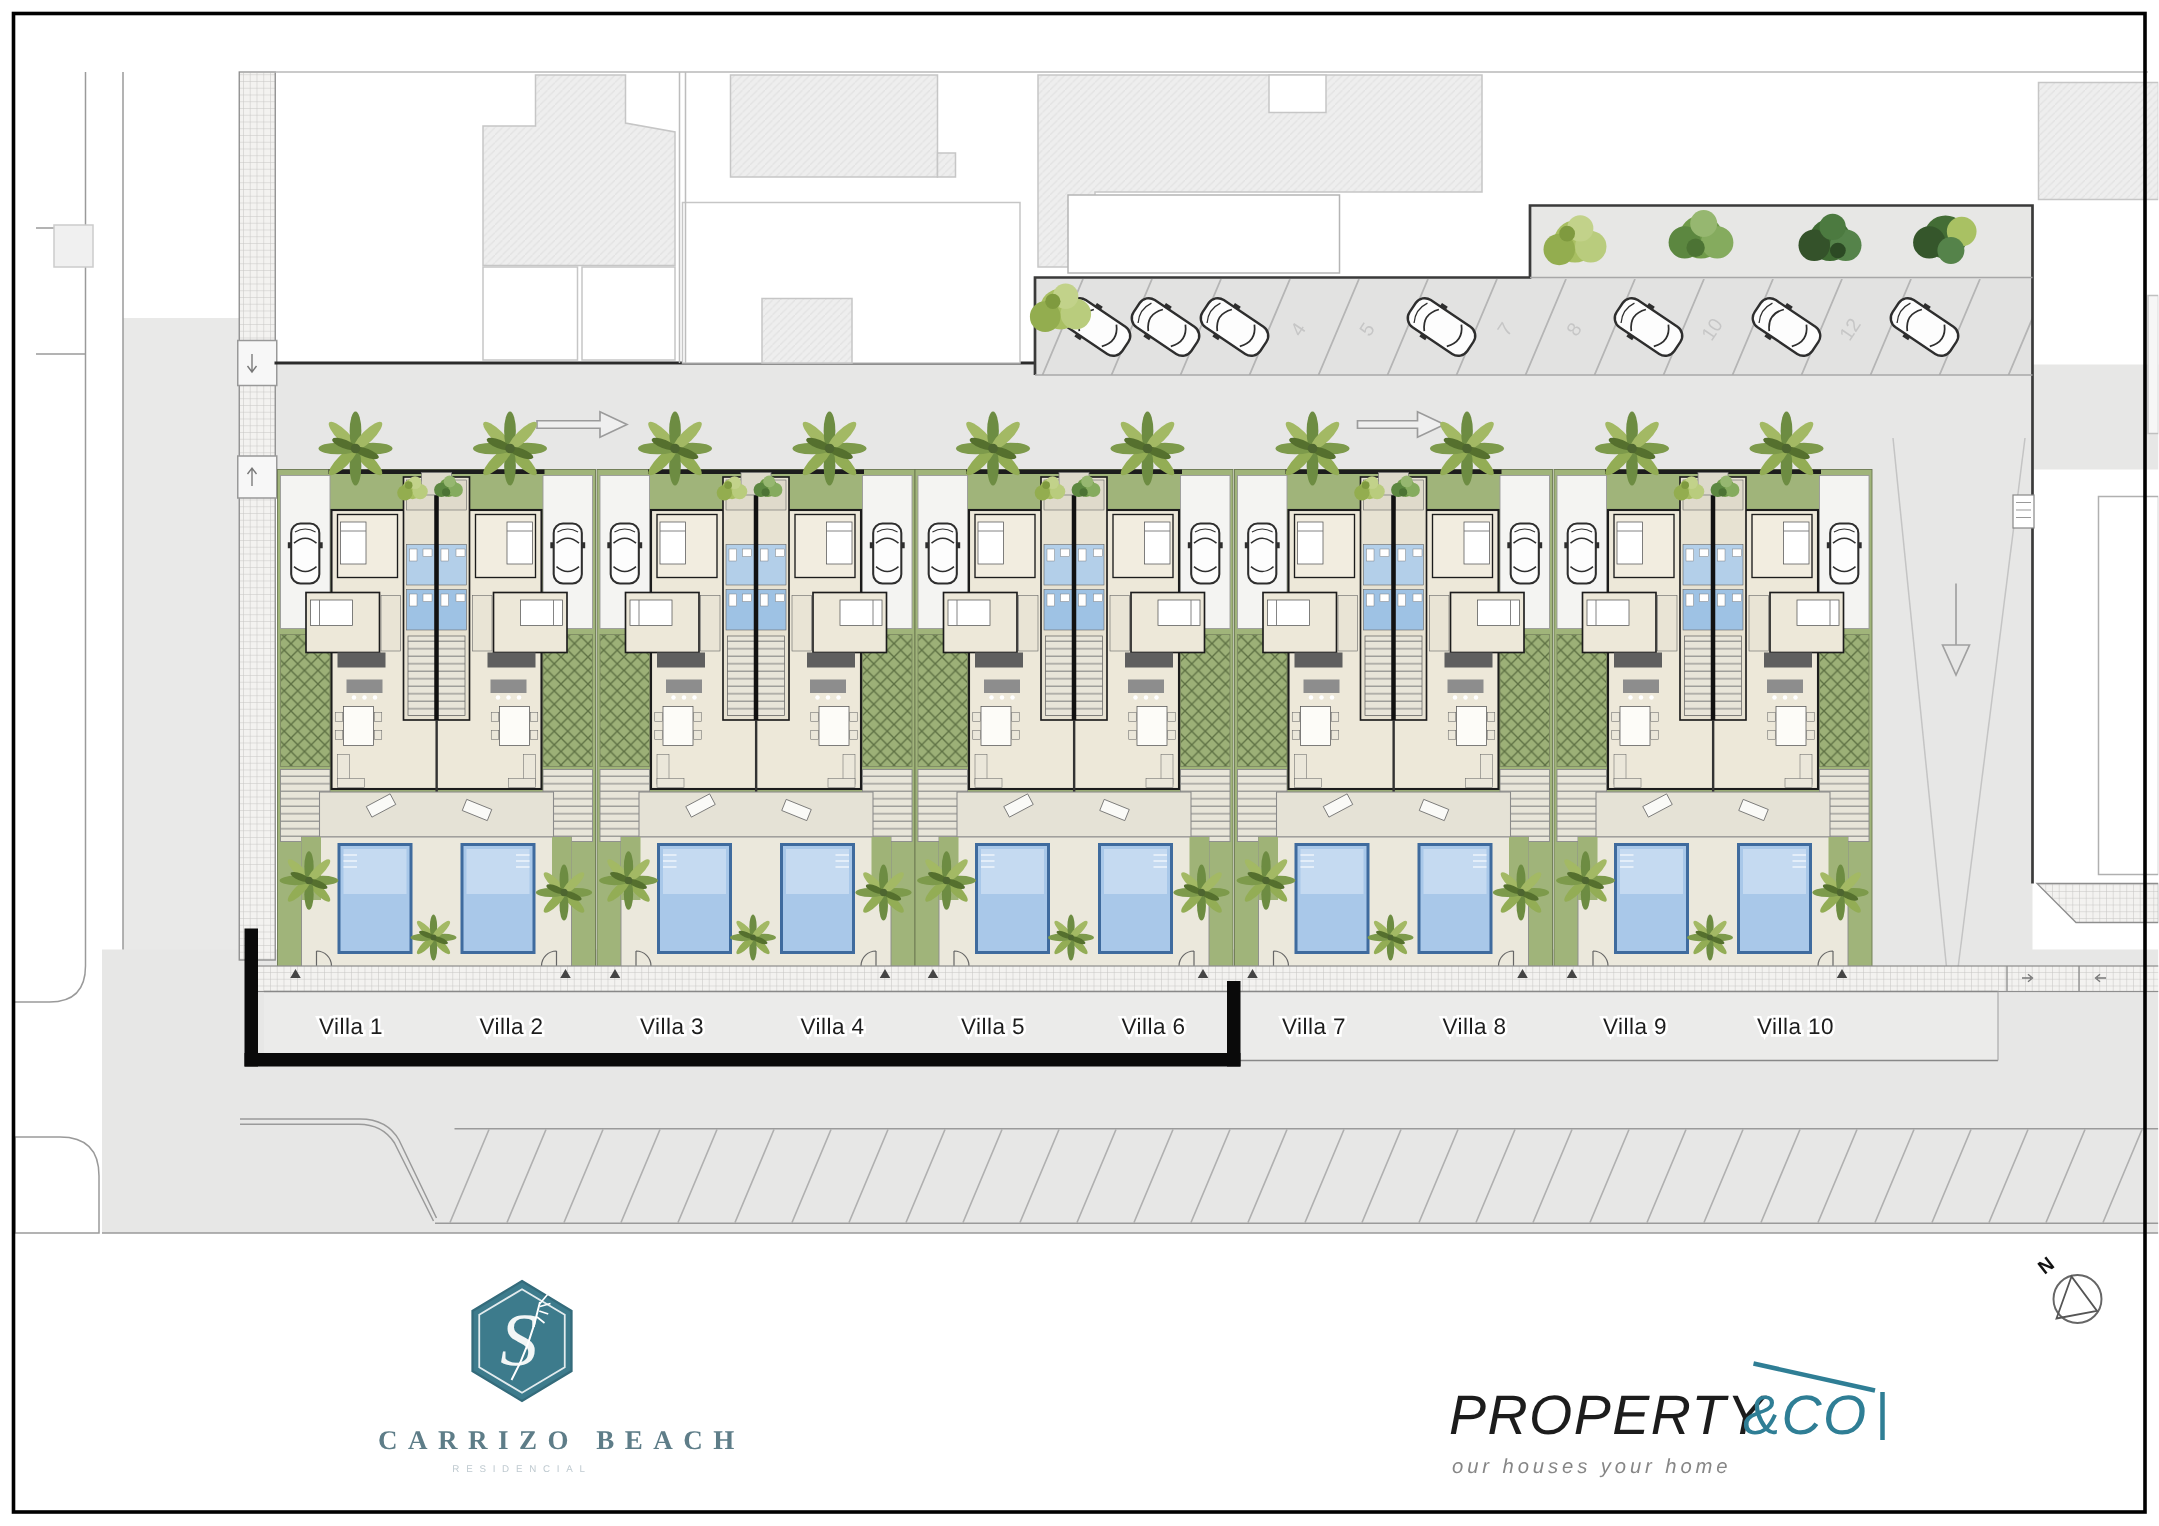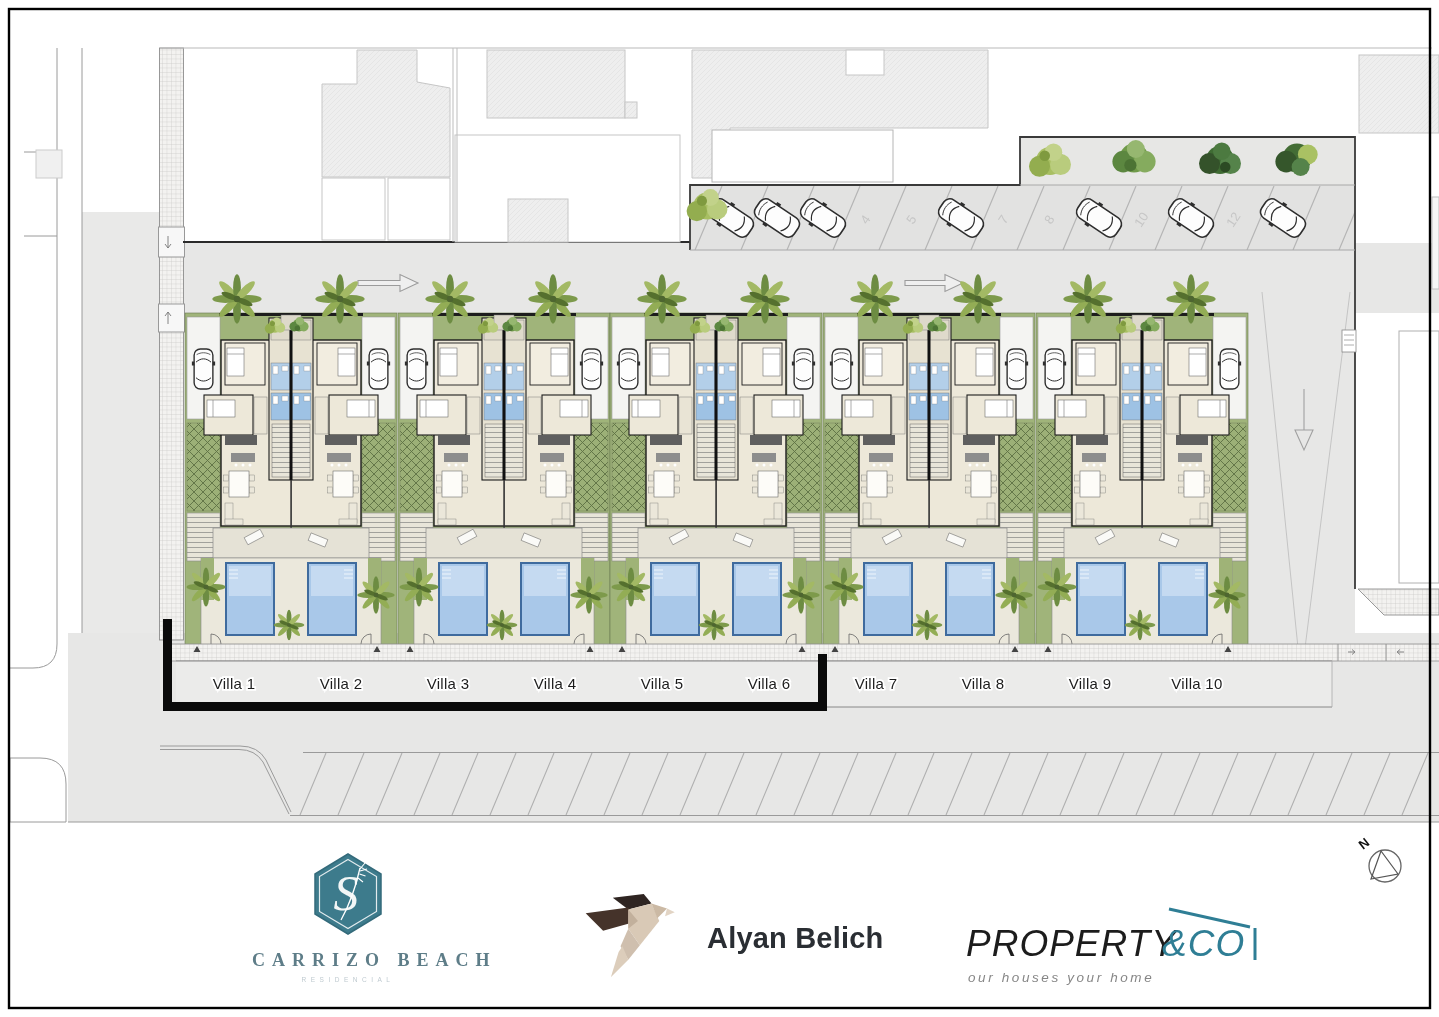--- a/index.html
+++ b/index.html
@@ -408,33 +408,20 @@
       <polygon points="37,7.5 65.5,24.5 65.5,59.5 37,76.5 8.5,59.5 8.5,24.5" fill="none" stroke="rgba(255,255,255,0.85)" stroke-width="1.2"></polygon>
       <text x="35" y="58" text-anchor="middle" font-family="Liberation Serif,serif" font-style="italic" font-size="50" fill="#f2f6f6">S</text>
       <path d="M49,16 C45,34 40,50 30,68" stroke="#ffffff" stroke-width="1.3" fill="none"></path>
       <path d="M49,17 l5,-6 M49,19 l7,-2 M48.5,22 l6,2 M47,26 l5,4" stroke="#ffffff" stroke-width="1.1" fill="none"></path>
     </svg>
   </div>
   <div class="cname">CARRIZO BEACH</div>
   <div class="csub">RESIDENCIAL</div>
 </div>
 
-<div class="logo alyan">
-  <svg width="108" height="92" viewBox="0 0 110 95">
-    <polygon points="30,6 62,2 70,12 46,18" fill="#2f2522"></polygon>
-    <polygon points="2,22 46,16 56,30 20,40" fill="#45332a"></polygon>
-    <polygon points="46,18 70,12 78,30 58,55 46,38" fill="#d9c9b6"></polygon>
-    <polygon points="46,18 56,30 46,38" fill="#c2b09c"></polygon>
-    <polygon points="70,12 86,17 76,27" fill="#cbb9a4"></polygon>
-    <polygon points="86,17 94,21 84,25" fill="#e2d4c4"></polygon>
-    <polygon points="46,38 58,55 46,70 38,56" fill="#cfbfae"></polygon>
-    <polygon points="46,70 28,88 36,62 40,56" fill="#dccdbb"></polygon>
-  </svg>
-  <div class="aname">Alyan Belich</div>
-</div>
 
 <div class="logo property">
   <svg width="302" height="92" viewBox="0 0 302 92">
     <text x="0" y="56" font-family="Liberation Sans,sans-serif" font-size="37" letter-spacing="1" fill="#1c1c1c">PROPERTY</text>
     <text x="196" y="56" font-family="Liberation Sans,sans-serif" font-size="37" letter-spacing="1" fill="#2f7e95">&amp;CO</text>
     <g stroke="#2f7e95" stroke-width="3" fill="none">
       <path d="M203,9 L284,27"></path>
       <path d="M289,28 L289,60"></path>
     </g>
     <text x="2" y="82" font-family="Liberation Sans,sans-serif" font-size="13.5" letter-spacing="2.6" fill="#868686">our houses your home</text>

